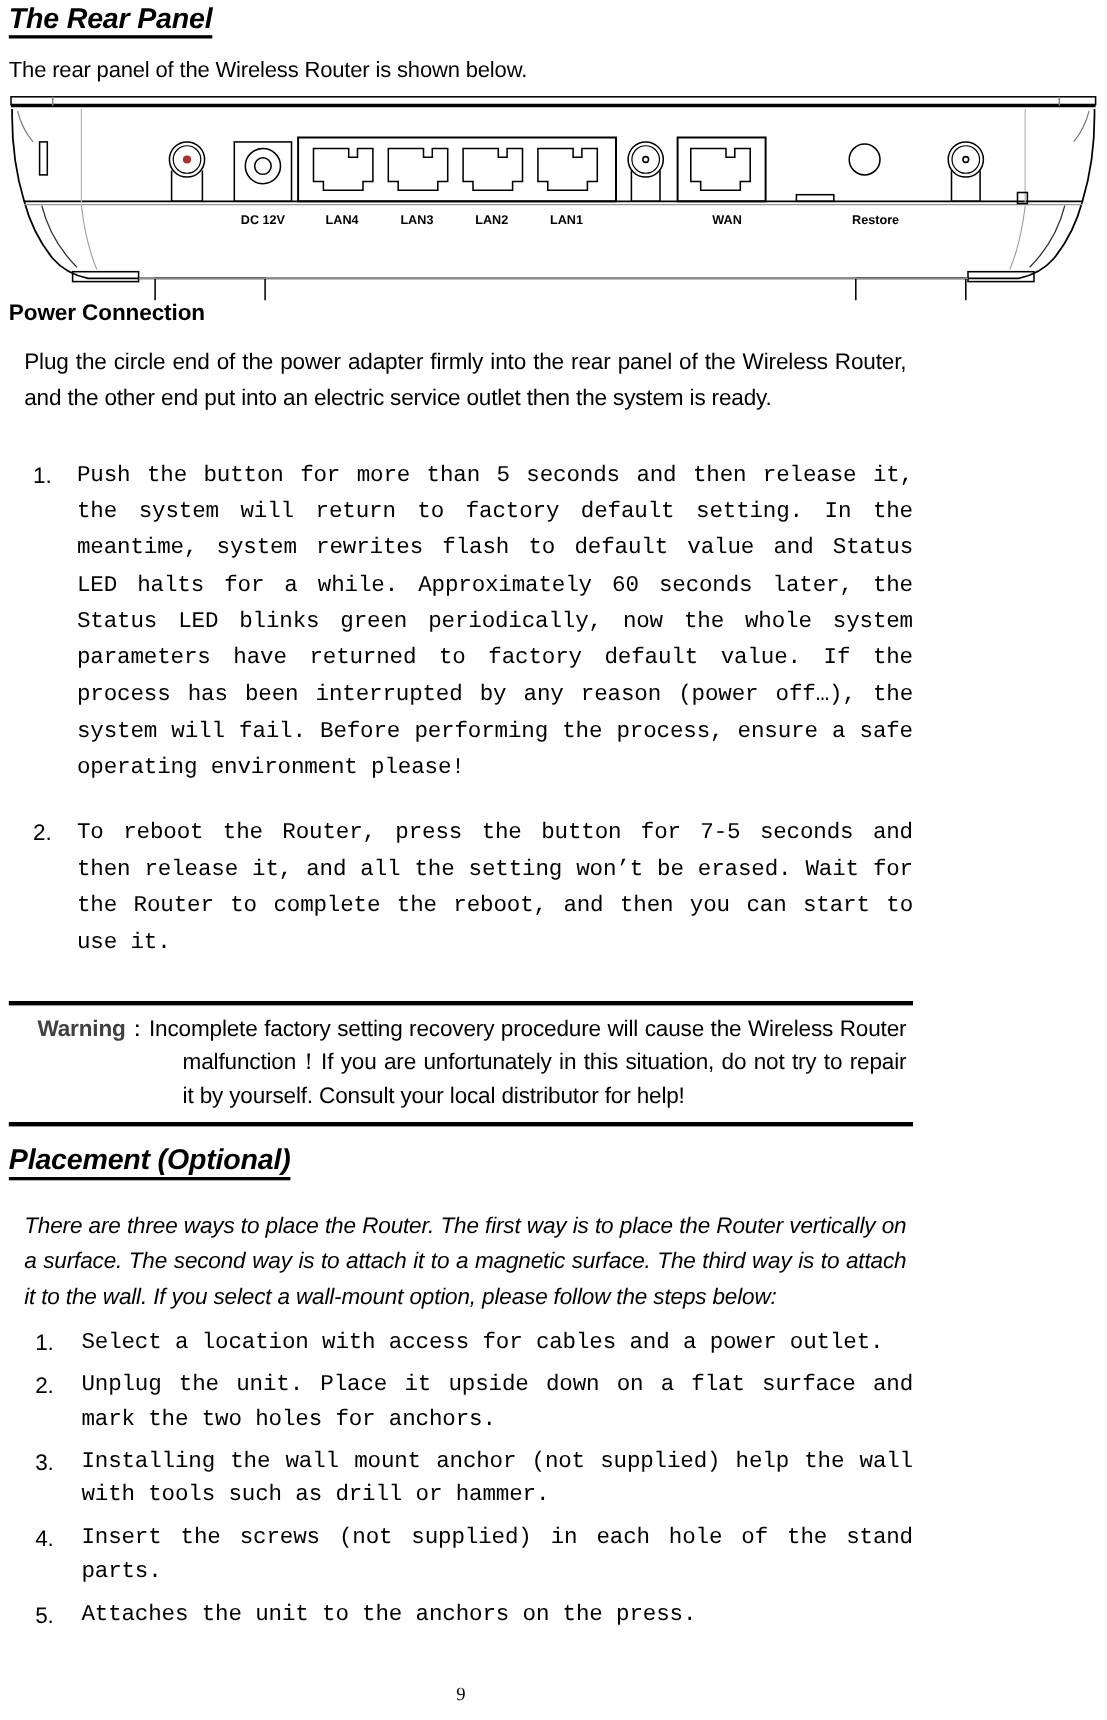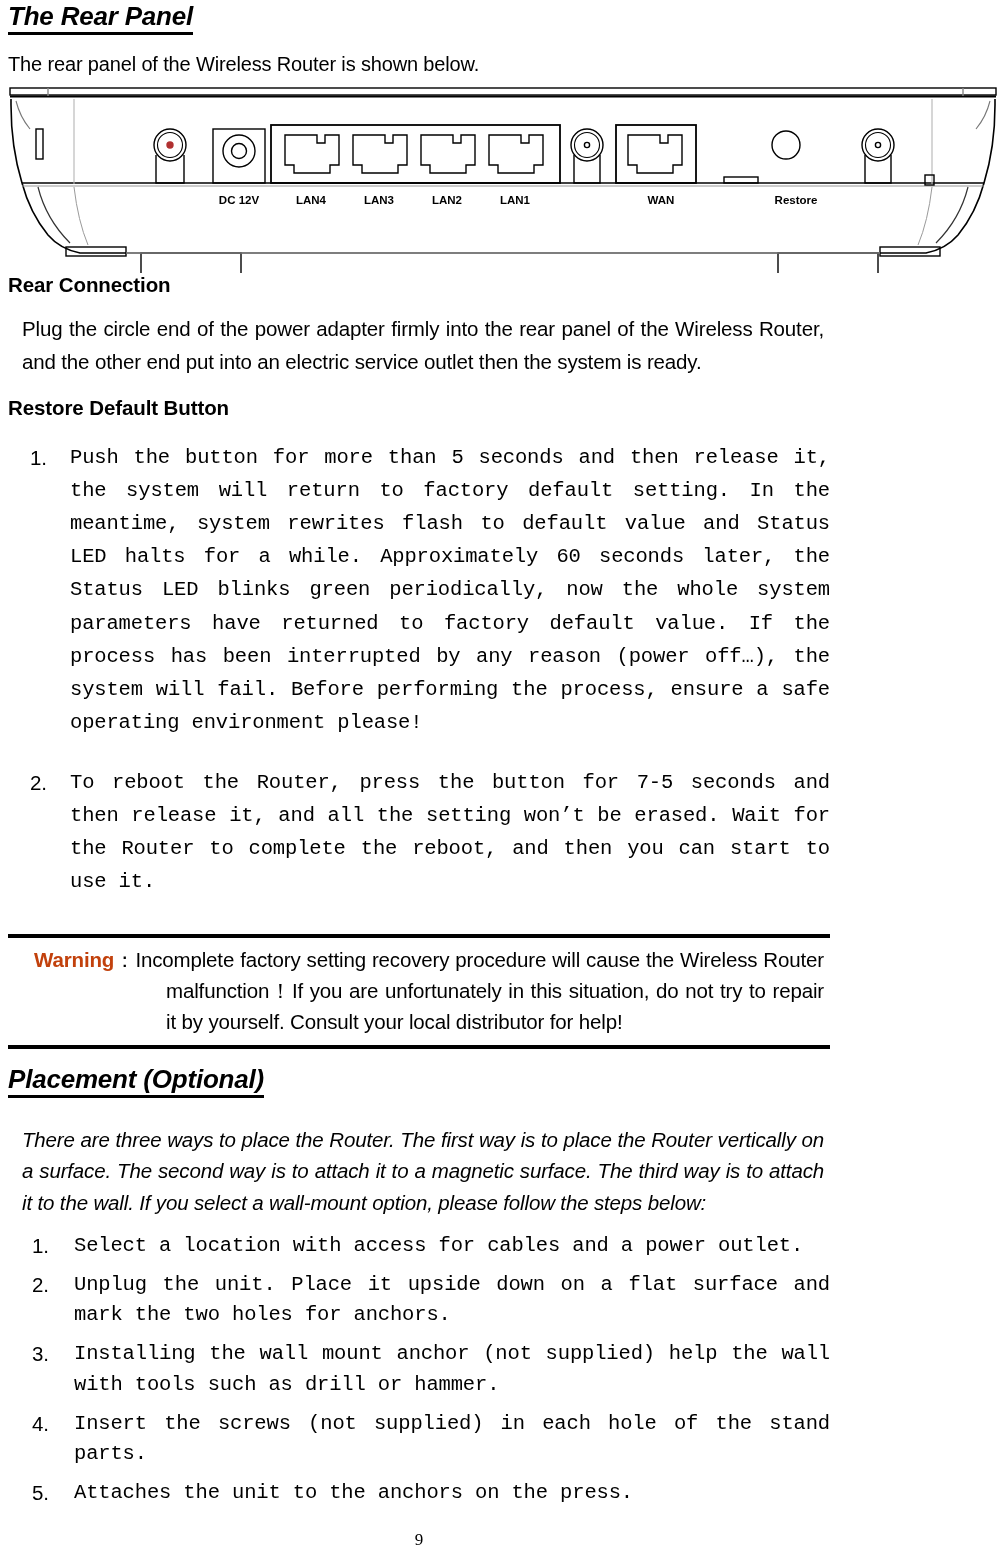--- a/index.html
+++ b/index.html
@@ -110,21 +110,21 @@
     padding-right: 6px;
     text-indent: 0;
   }
   .warn-body {
     display: block;
     padding-left: 132px;
     text-indent: -132px;
     text-align: justify;
   }
   .warn-label {
-    color: #c2410c;
+    color: #404040;
     font-weight: bold;
   }
 
   
   .figure {
     position: relative;
     width: 990px;
     height: 186px;
     margin: 8px 0 0 0;
   }
@@ -246,29 +246,28 @@
         <text x="371" y="117">LAN3</text>
         <text x="439" y="117">LAN2</text>
         <text x="507" y="117">LAN1</text>
         <text x="653" y="117">WAN</text>
         <text x="788" y="117">Restore</text>
       </g>
     </svg>
   </div>
 
   <div>
-    <h2 class="h-sub">Rear Connection</h2>
+    <h2 class="h-sub">Power Connection</h2>
     <div class="sp-14"></div>
     <p class="para" style="padding-left:14px;padding-right:6px;">Plug the circle end of the power adapter firmly into the rear panel of the Wireless Router, and the other end put into an electric service outlet then the system is ready.</p>
   </div>
 
   <div class="sp-18"></div>
 
   <div>
-    <h2 class="h-sub">Restore Default Button</h2>
 
     <ol class="olist list-restore">
       <li>
         <span class="num">1.</span>
         <span class="txt">Push the button for more than 5 seconds and then release it, the system will return to factory default setting. In the meantime, system rewrites flash to default value and Status LED halts for a while. Approximately 60 seconds later, the Status LED blinks green periodically, now the whole system parameters have returned to factory default value. If the process has been interrupted by any reason (power off…), the system will fail. Before performing the process, ensure a safe operating environment please!</span>
       </li>
       <li>
         <span class="num">2.</span>
         <span class="txt">To reboot the Router, press the button for 7-5 seconds and then release it, and all the setting won’t be erased. Wait for the Router to complete the reboot, and then you can start to use it.</span>
       </li>

